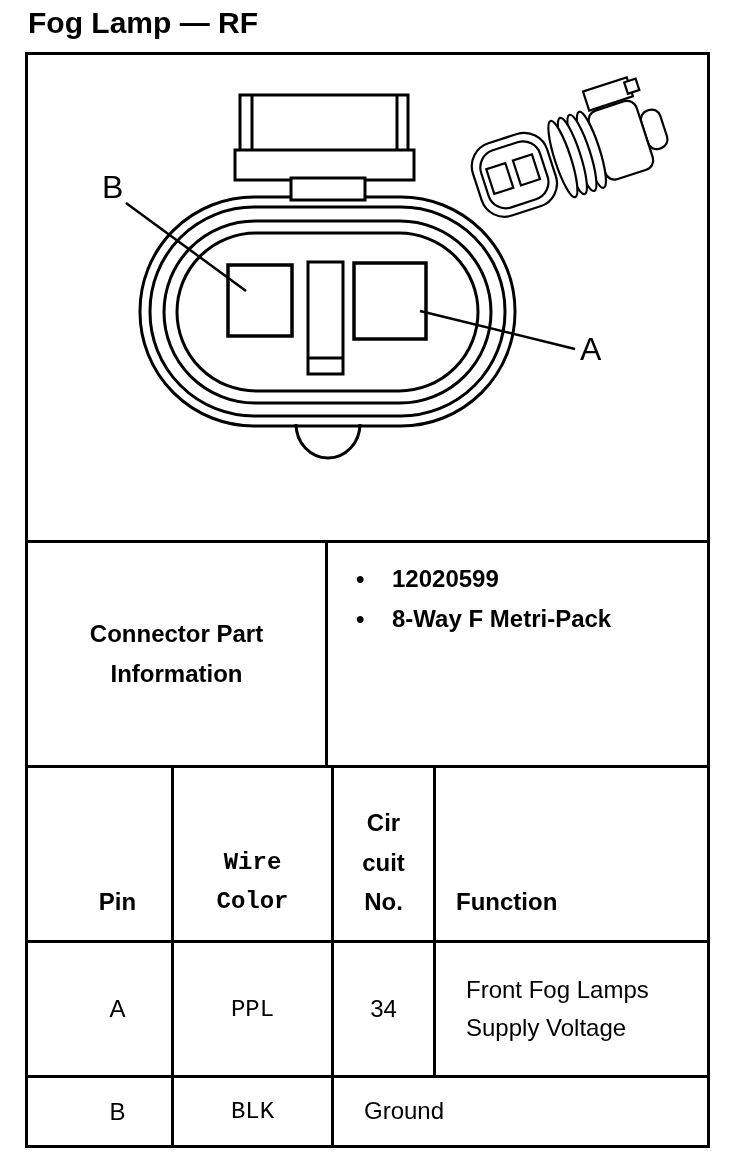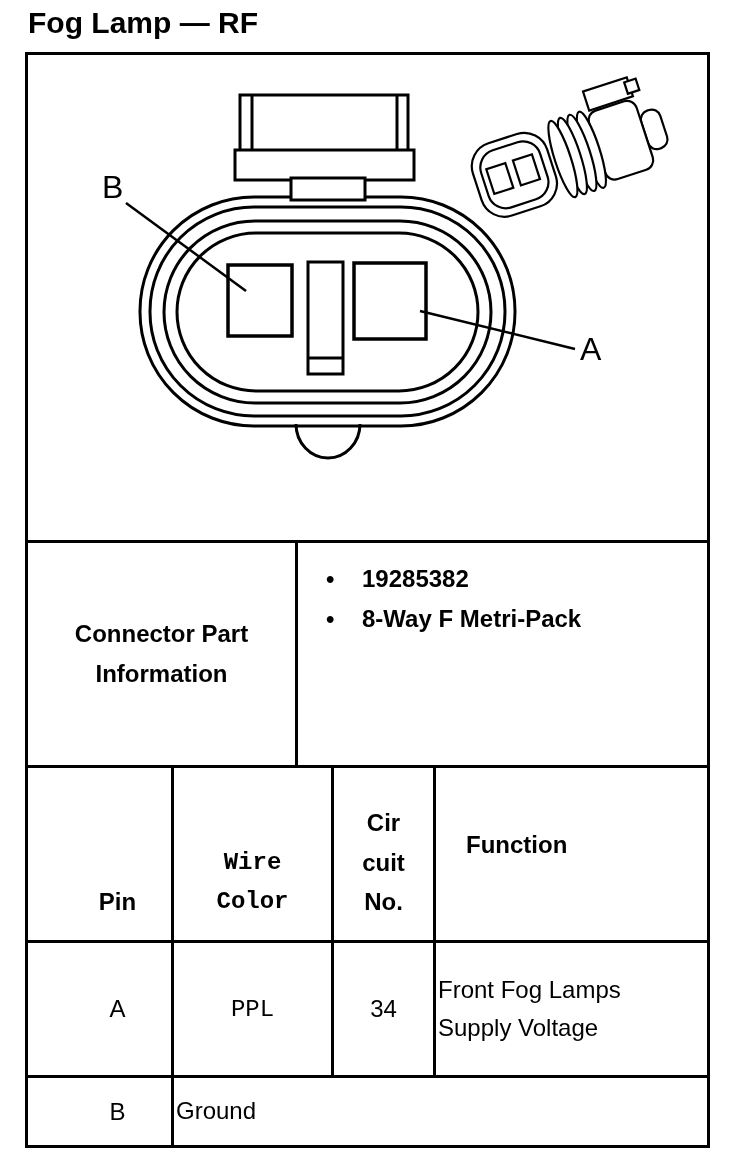--- a/index.html
+++ b/index.html
@@ -20,21 +20,21 @@
     border: 3px solid #000; background: #fff;
   }
   .diagram-cell { position: relative; height: 485px; }
   .diagram-svg { position: absolute; left: 0; top: 0; }
   .pin-label { position: absolute; font-size: 32px; font-weight: 400; }
   .pin-label.b { left: 74px; top: 114px; }
   .pin-label.a { left: 552px; top: 276px; }
 
   .info-row { display: flex; border-top: 3px solid #000; height: 225px; }
   .info-label {
-    width: 270px; border-right: 3px solid #000;
+    width: 300px; border-right: 3px solid #000;
     display: flex; align-items: center; justify-content: center;
     text-align: center; font-weight: bold; font-size: 24px;
     padding: 0 12px; line-height: 1.65;
   }
   .info-content { flex: 1; padding: 16px 8px 0 14px; font-weight: bold; font-size: 24px; }
   .bullet-row { display: flex; line-height: 40px; margin-left: 14px; }
   .bullet-dot { width: 36px; }
   .info-note { line-height: 40px; }
 
   .grid-row { display: flex; border-top: 3px solid #000; }
@@ -42,26 +42,26 @@
   .row-a { height: 135px; }
   .row-b { height: 70px; }
   .c1 { width: 110px; border-right: 3px solid #000; margin-left: 36px; }
   .c2 { width: 160px; border-right: 3px solid #000; font-family: Liberation Mono, monospace; }
   .c3 { width: 102px; border-right: 3px solid #000; }
   .c4 { flex: 1; }
   .hcell {
     display: flex; align-items: flex-end; justify-content: center;
     font-weight: bold; font-size: 24px; padding-bottom: 18px;
   }
-  .hcell.left { justify-content: flex-start; padding-left: 30px; align-items: center; }
+  .hcell.left { justify-content: flex-start; padding-left: 20px; }
   .hwrap { display: inline-block; text-align: center; line-height: 1.65; }
   .hwrap.w70 { max-width: 72px; }
   .hwrap.w64 { max-width: 64px; }
   .dcell { display: flex; align-items: center; justify-content: center; font-size: 24px; }
-  .dcell.left { justify-content: flex-start; padding-left: 2px; line-height: 1.6; }
+  .dcell.left { justify-content: flex-start; padding-left: 30px; line-height: 1.6; }
   .fwrap { display: inline-block; max-width: 205px; }
 </style>
 </head>
 <body>
 
 <div>
   <div class="title">Fog Lamp — RF</div>
 
   <div class="doc-table">
 
@@ -120,21 +120,21 @@
       </svg>
       <span class="pin-label b">B</span>
       <span class="pin-label a">A</span>
     </div>
 
     <div class="info-row">
       <div class="info-label">Connector Part Information</div>
       <div class="info-content">
         <div class="bullet-row">
           <span class="bullet-dot">•</span>
-          <span>19285382</span>
+          <span>12020599</span>
         </div>
         <div class="bullet-row">
           <span class="bullet-dot">•</span>
           <span>8-Way F Metri-Pack</span>
         </div>
       </div>
     </div>
 
     <div class="grid-row header-row">
       <div class="c1 hcell">
@@ -155,19 +155,20 @@
       <div class="c1 dcell">A</div>
       <div class="c2 dcell">PPL</div>
       <div class="c3 dcell">34</div>
       <div class="c4 dcell left">
         <span class="fwrap">Front Fog Lamps Supply Voltage</span>
       </div>
     </div>
 
     <div class="grid-row row-b">
       <div class="c1 dcell">B</div>
+      <div class="c2 dcell">BLK</div>
       <div class="c4 dcell left">
         <span class="fwrap">Ground</span>
       </div>
     </div>
 
   </div>
 </div>
 
 </body></html>

